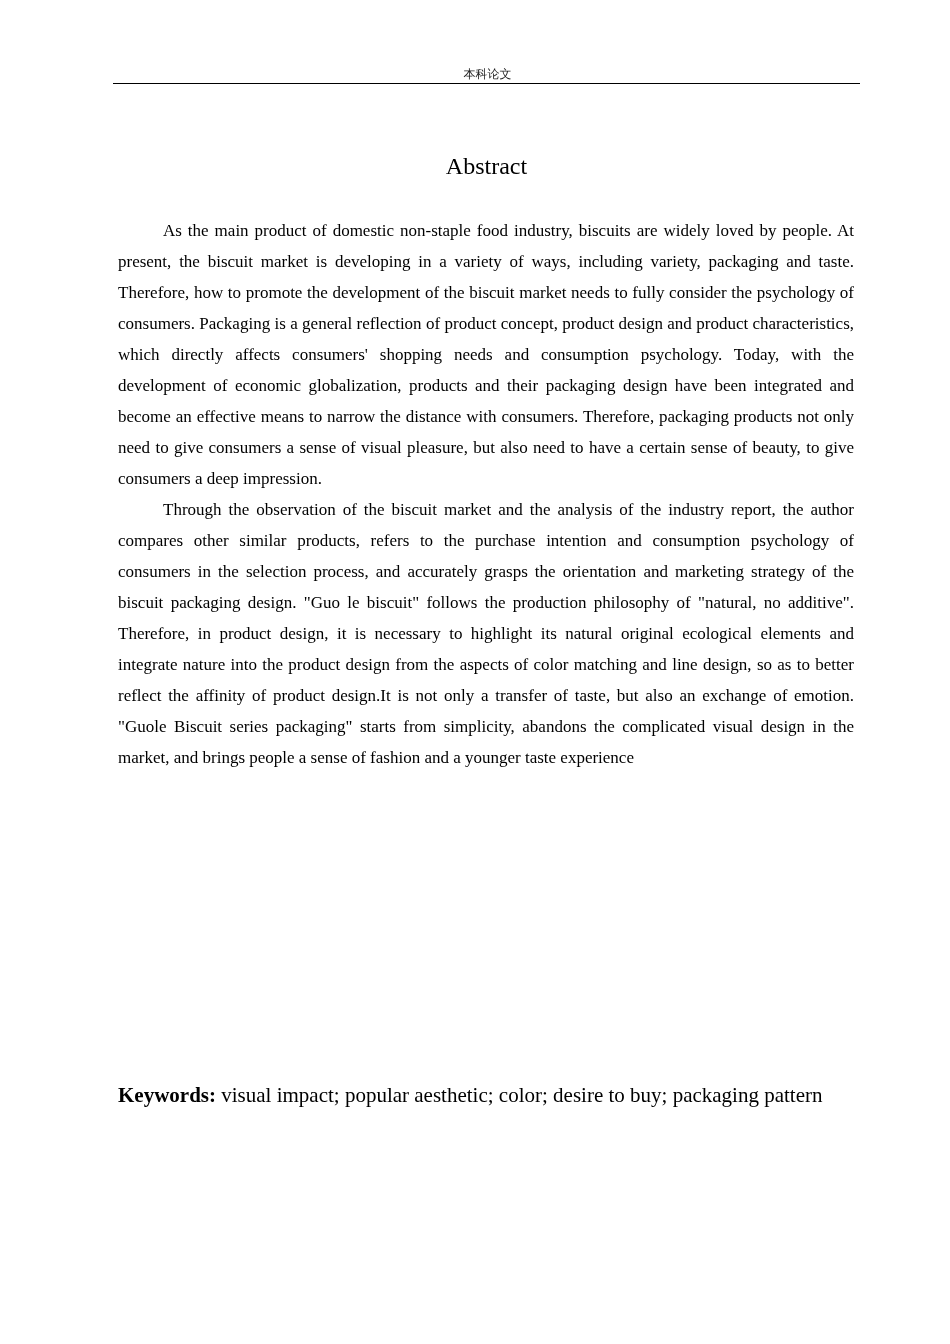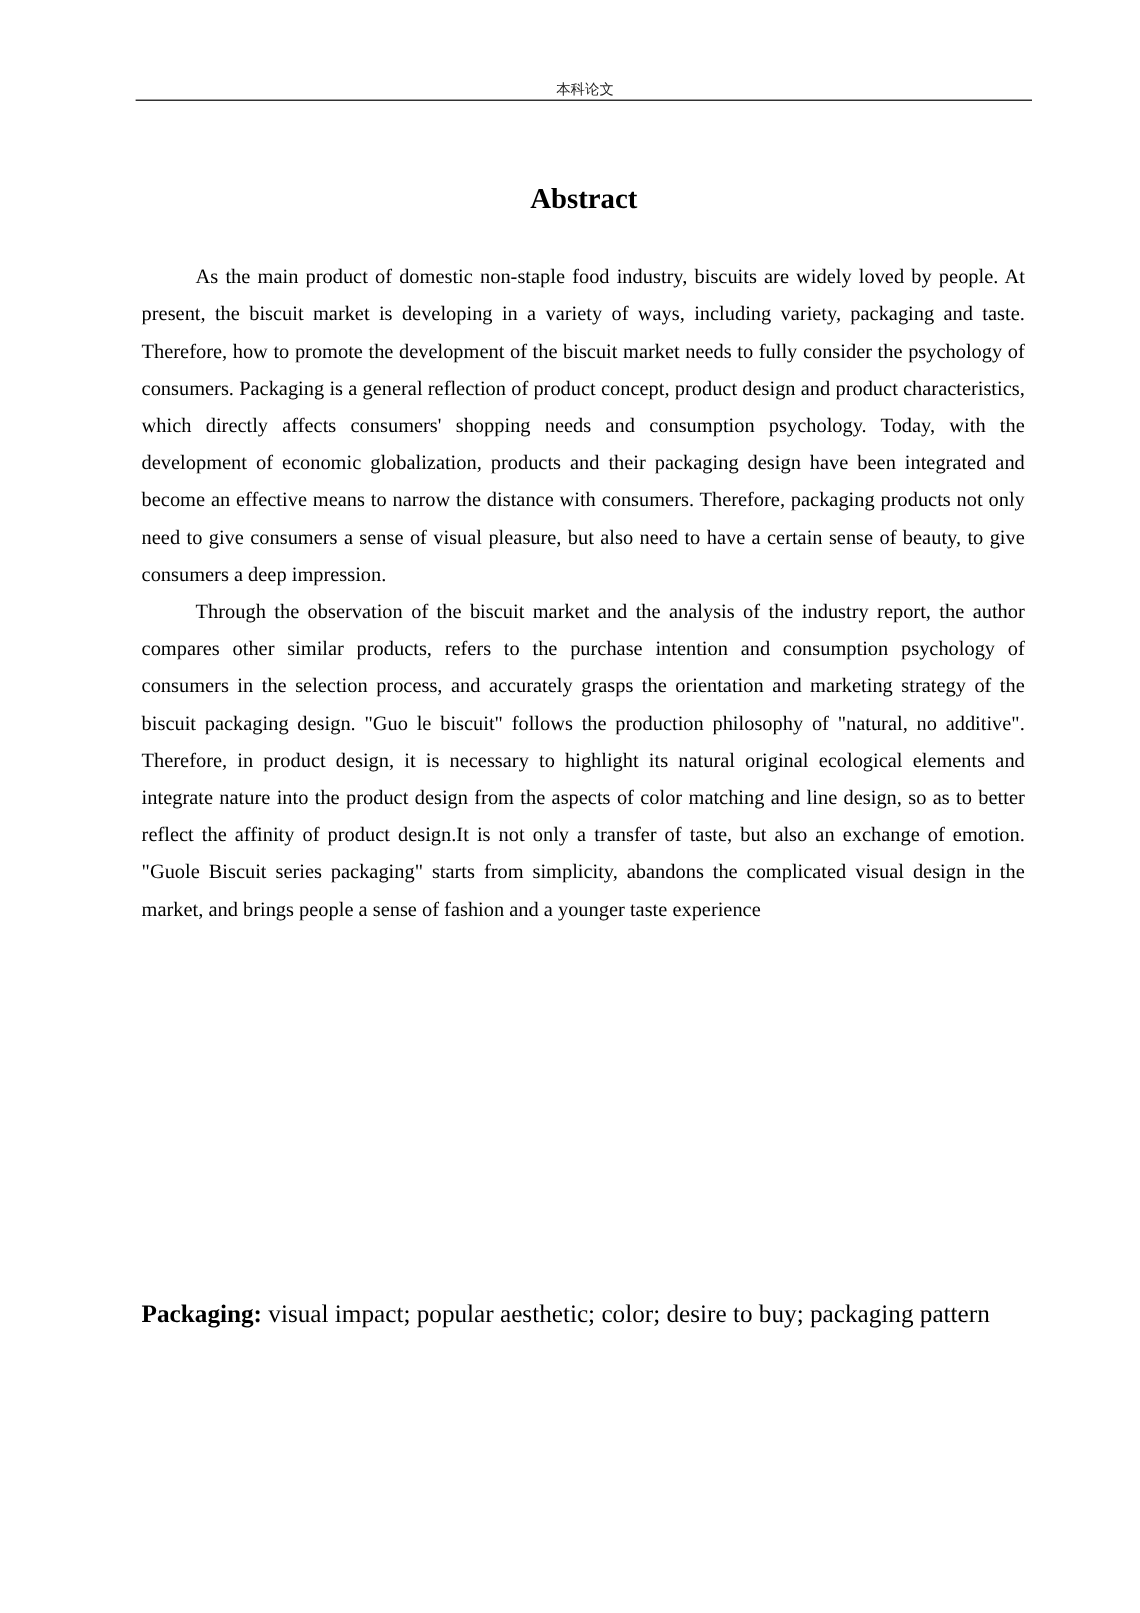--- a/index.html
+++ b/index.html
@@ -9,21 +9,21 @@
       text-align: center; font-family: "DejaVu Sans", sans-serif;
       font-size: 12px; color: #222; line-height: 16px;
     }
     .header-rule {
       position: absolute; top: 83px; left: 113px; width: 747px;
       height: 0; border-top: 1.5px solid #000;
     }
     .title {
       position: absolute; top: 150px; left: 118px; width: 737px;
       text-align: center; font-family: "Liberation Serif", serif;
-      font-weight: bold; font-size: 24px; line-height: 32px; color: #000; margin: 0;
+      font-weight: normal; font-size: 24px; line-height: 32px; color: #000; margin: 0;
     }
     .body {
       position: absolute; top: 215px; left: 118px; width: 736px;
       font-family: "Liberation Serif", serif; font-size: 17px;
       line-height: 31px; color: #000;
     }
     .body p { margin: 0; text-align: justify; text-indent: 45px; }
     .keywords {
       position: absolute; top: 1080px; left: 118px; width: 736px;
       font-family: "Liberation Serif", serif; font-size: 21px;
@@ -39,13 +39,13 @@
   <div class="header-rule"></div>
 </div>
 
 <h1 class="title">Abstract</h1>
 
 <div class="body">
   <p>As the main product of domestic non-staple food industry, biscuits are widely loved by people. At present, the biscuit market is developing in a variety of ways, including variety, packaging and taste. Therefore, how to promote the development of the biscuit market needs to fully consider the psychology of consumers. Packaging is a general reflection of product concept, product design and product characteristics, which directly affects consumers' shopping needs and consumption psychology. Today, with the development of economic globalization, products and their packaging design have been integrated and become an effective means to narrow the distance with consumers. Therefore, packaging products not only need to give consumers a sense of visual pleasure, but also need to have a certain sense of beauty, to give consumers a deep impression.</p>
   <p>Through the observation of the biscuit market and the analysis of the industry report, the author compares other similar products, refers to the purchase intention and consumption psychology of consumers in the selection process, and accurately grasps the orientation and marketing strategy of the biscuit packaging design. "Guo le biscuit" follows the production philosophy of "natural, no additive". Therefore, in product design, it is necessary to highlight its natural original ecological elements and integrate nature into the product design from the aspects of color matching and line design, so as to better reflect the affinity of product design.It is not only a transfer of taste, but also an exchange of emotion. "Guole Biscuit series packaging" starts from simplicity, abandons the complicated visual design in the market, and brings people a sense of fashion and a younger taste experience</p>
 </div>
 
-<p class="keywords"><b>Packaging:</b><span> visual impact; popular aesthetic; color; desire to buy; packaging pattern</span></p>
+<p class="keywords"><b>Keywords:</b><span> visual impact; popular aesthetic; color; desire to buy; packaging pattern</span></p>
 
 </body></html>

